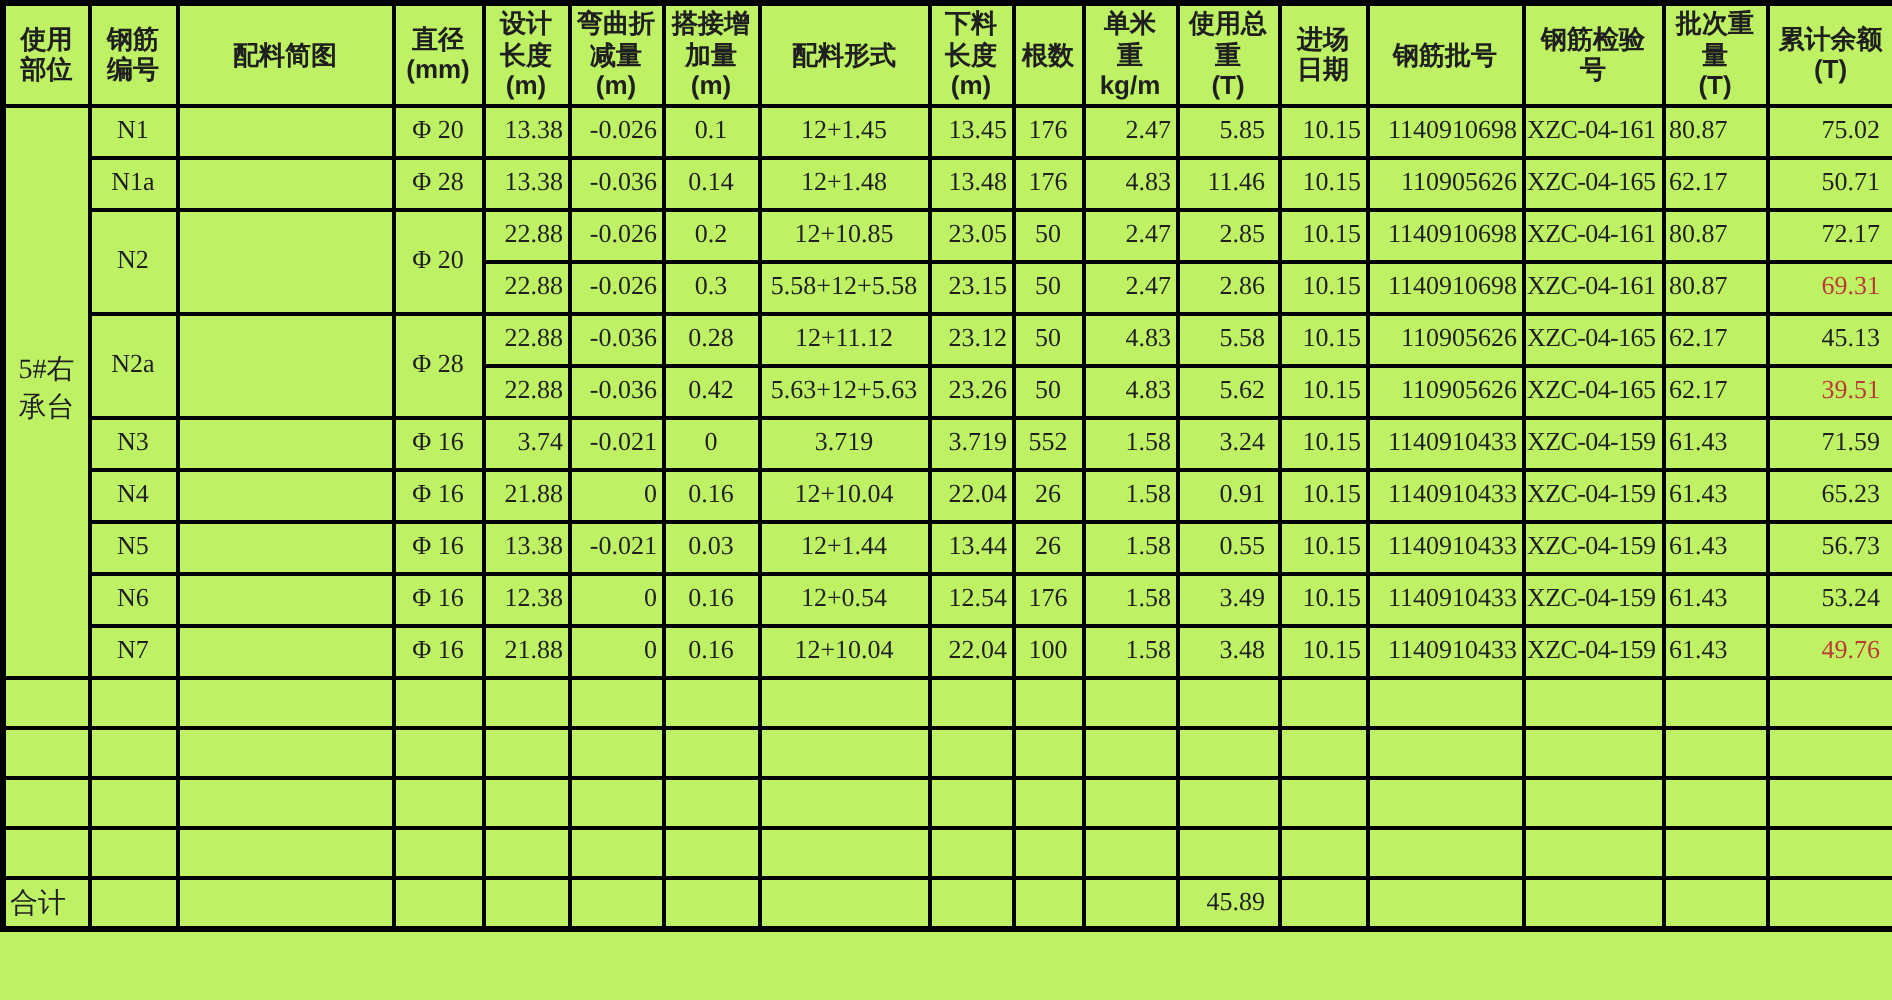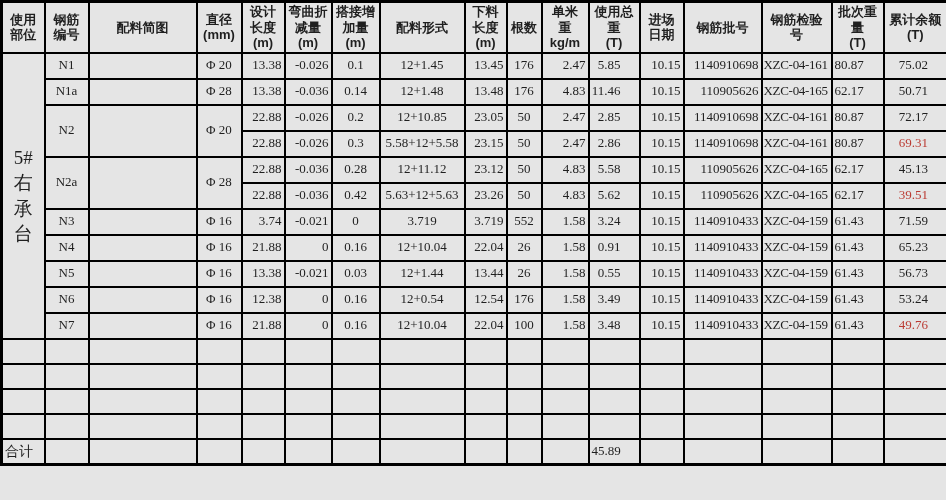--- a/index.html
+++ b/index.html
@@ -1,16 +1,16 @@
 <!DOCTYPE html>
 <html><head>
 <meta charset="utf-8">
 <style>
   html,body{margin:0;padding:0;background:#fff;}
-  .sheet{width:946px;height:500px;background:#e5e5e5;overflow:hidden;box-sizing:border-box;}
+  .sheet{width:946px;height:500px;background:#bef264;overflow:hidden;box-sizing:border-box;}
   table{border-collapse:collapse;table-layout:fixed;width:944px;border:3px solid #000;}
   th,td{
     border:2px solid #000;
     padding:0 2px;
     overflow:hidden;
     white-space:pre-line;
     font-family:"Liberation Serif","DejaVu Serif",serif;
     font-size:13px;
     color:#1f1f1f;
     height:26px;
@@ -25,23 +25,23 @@
     text-align:center;
     height:49px;
     line-height:1.2;
     padding:1px 0;
   }
   tr.sub td{border-top-width:1px;}
   tr.empty-row td{height:25px;}
   .center{text-align:center;margin-left:37px;}
   .right{text-align:right;}
   .left{text-align:left;margin-left:32px;}
-  .pad-r6{padding-right:18px;}
+  .pad-r6{padding-right:6px;}
   .tight{letter-spacing:-0.3px;padding:0 1px;}
-  .loc{text-align:center;vertical-align:middle;font-size:19px;line-height:1.35;}
+  .loc{text-align:center;vertical-align:middle;font-size:14px;line-height:1.35;}
   .total-label{font-size:14px;text-align:left;font-weight:normal;font-family:"Liberation Sans","DejaVu Sans",sans-serif;}
   .red{color:#bb3b33;}
 </style>
 </head>
 <body>
 
 <div class="sheet">
   <table>
     <colgroup>
       <col style="width:43px">

